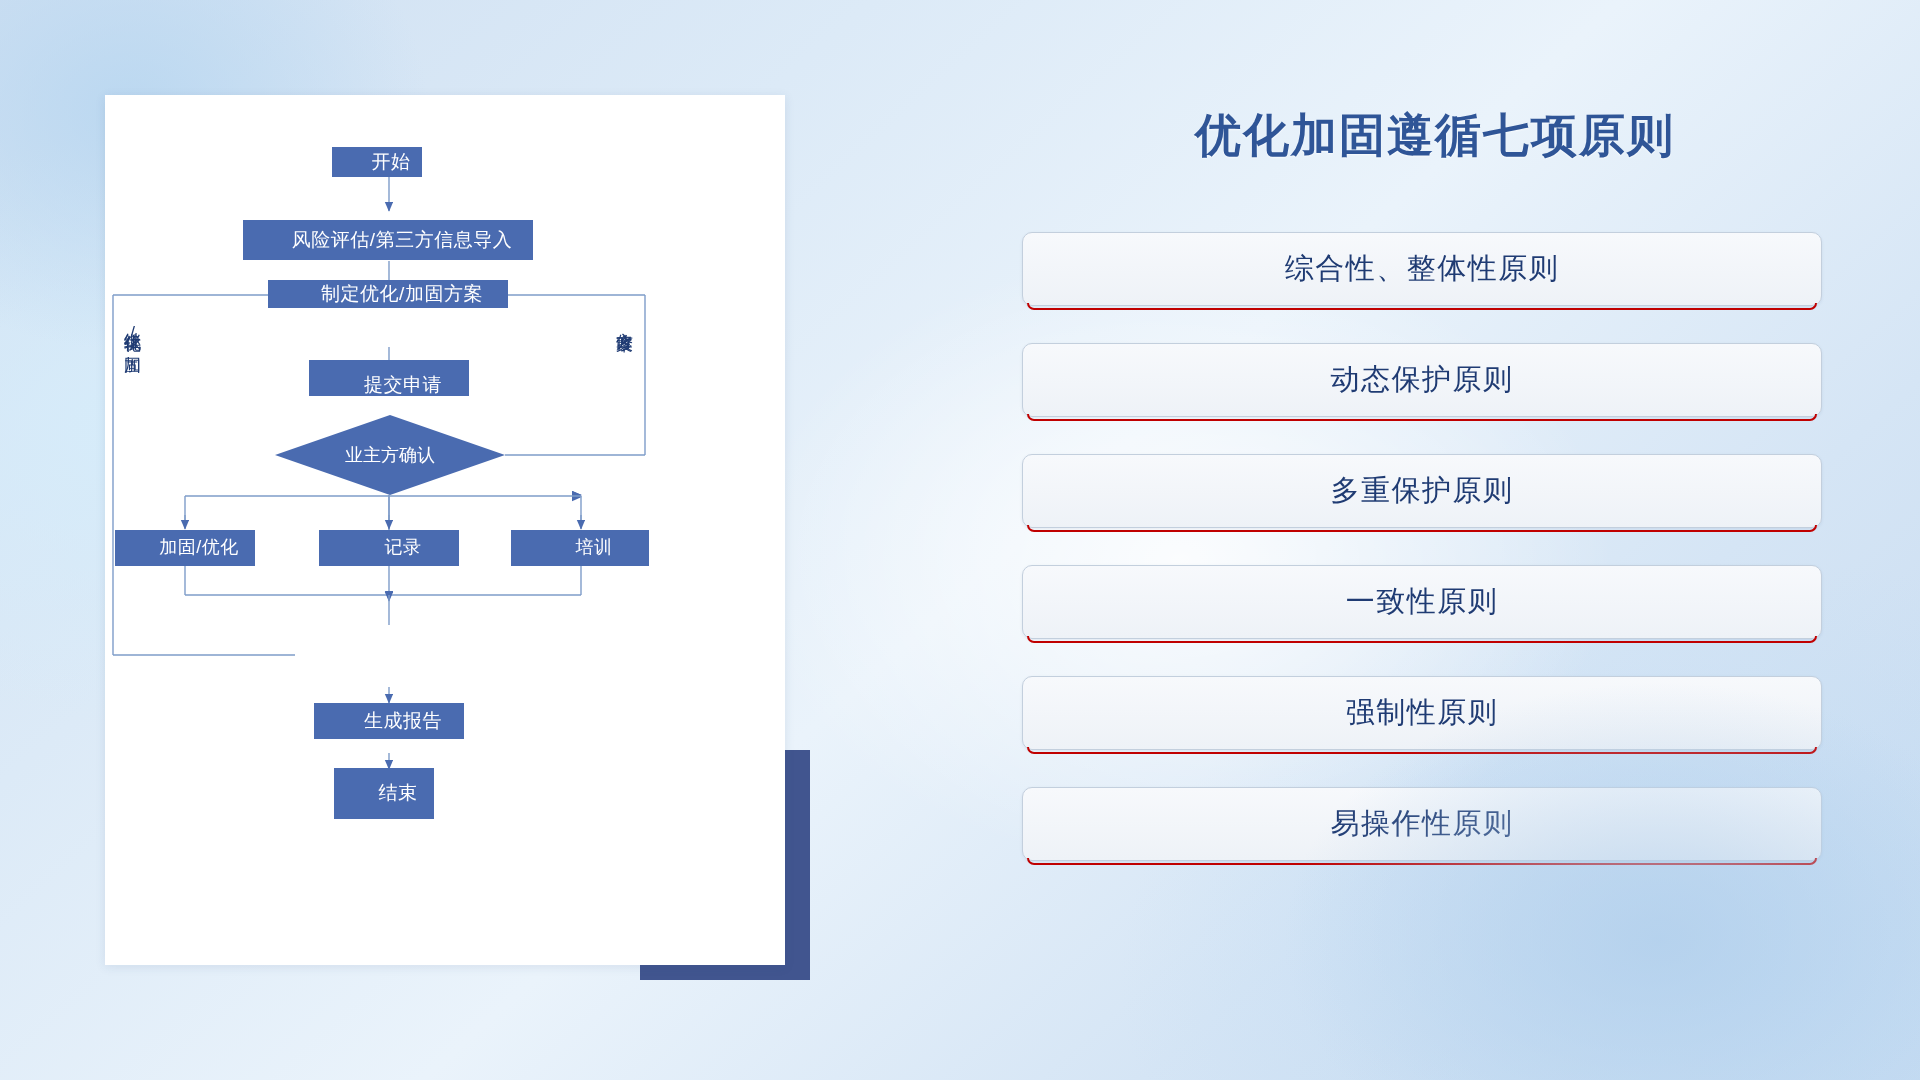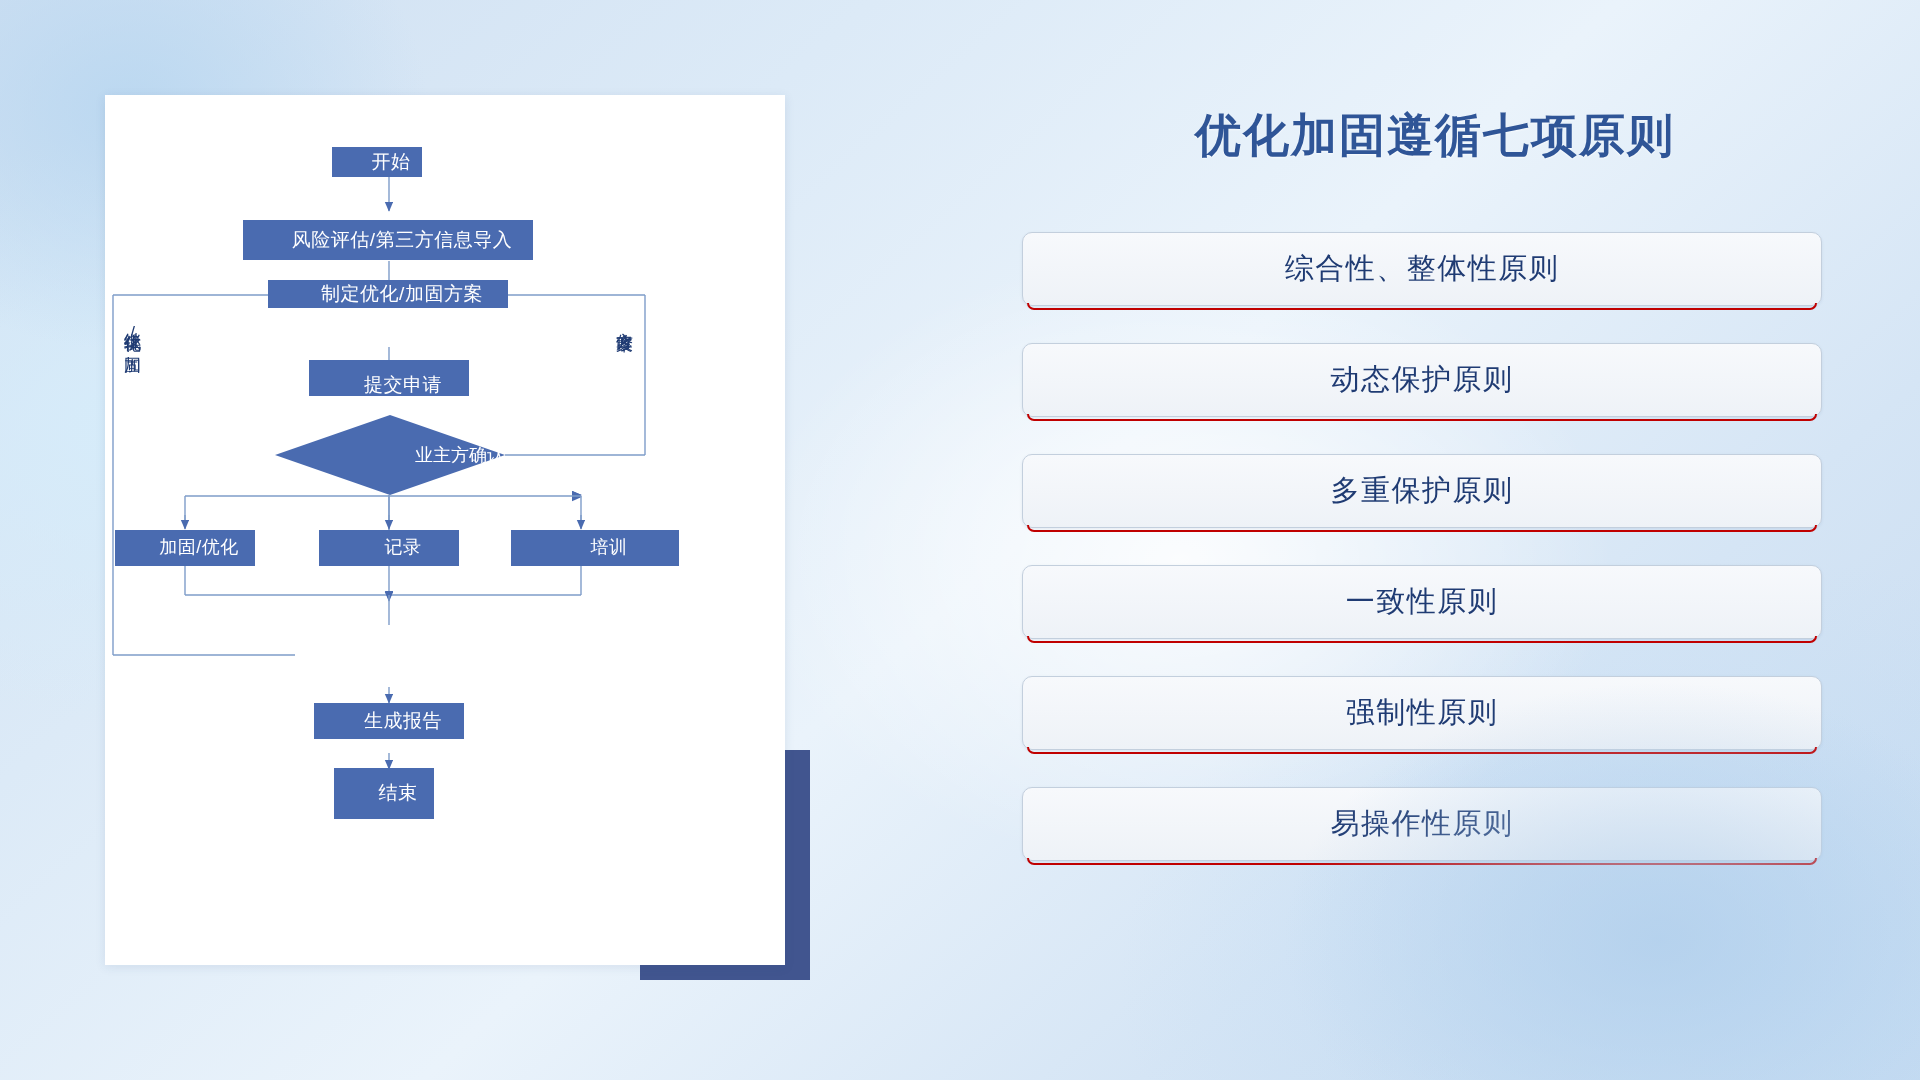--- a/index.html
+++ b/index.html
@@ -84,21 +84,21 @@
     justify-content: center;
     letter-spacing: 0.5px;
     white-space: nowrap;
     padding-left: 28px;
   }
   .node.small { font-size: 18px; }
   .diamond-wrap {
     position: absolute;
     display: flex;
     align-items: center;
-    justify-content: flex-end;
+    justify-content: center;
     font-family: Liberation Serif, serif;
   }
   .diamond-wrap .dia {
     position: absolute;
     left: 0; top: 0;
     width: 100%; height: 100%;
     background: #4a6bb0;
     clip-path: polygon(50% 0%, 100% 50%, 50% 100%, 0% 50%);
   }
   .diamond-wrap .dlabel {
@@ -275,21 +275,21 @@
       </div>
 
       <div class="node small" style="left:10px; top:435px; width:140px; height:36px;">
         <span>加固/优化</span>
       </div>
 
       <div class="node small" style="left:214px; top:435px; width:140px; height:36px;">
         <span>记录</span>
       </div>
 
-      <div class="node small" style="left:406px; top:435px; width:168px; height:36px;">
+      <div class="node small" style="left:406px; top:435px; width:138px; height:36px;">
         <span>培训</span>
       </div>
 
 
       <div class="node" style="left:209px; top:608px; width:150px; height:36px;">
         <span>生成报告</span>
       </div>
 
       <div class="node" style="left:229px; top:673px; width:100px; height:51px;">
         <span>结束</span>

